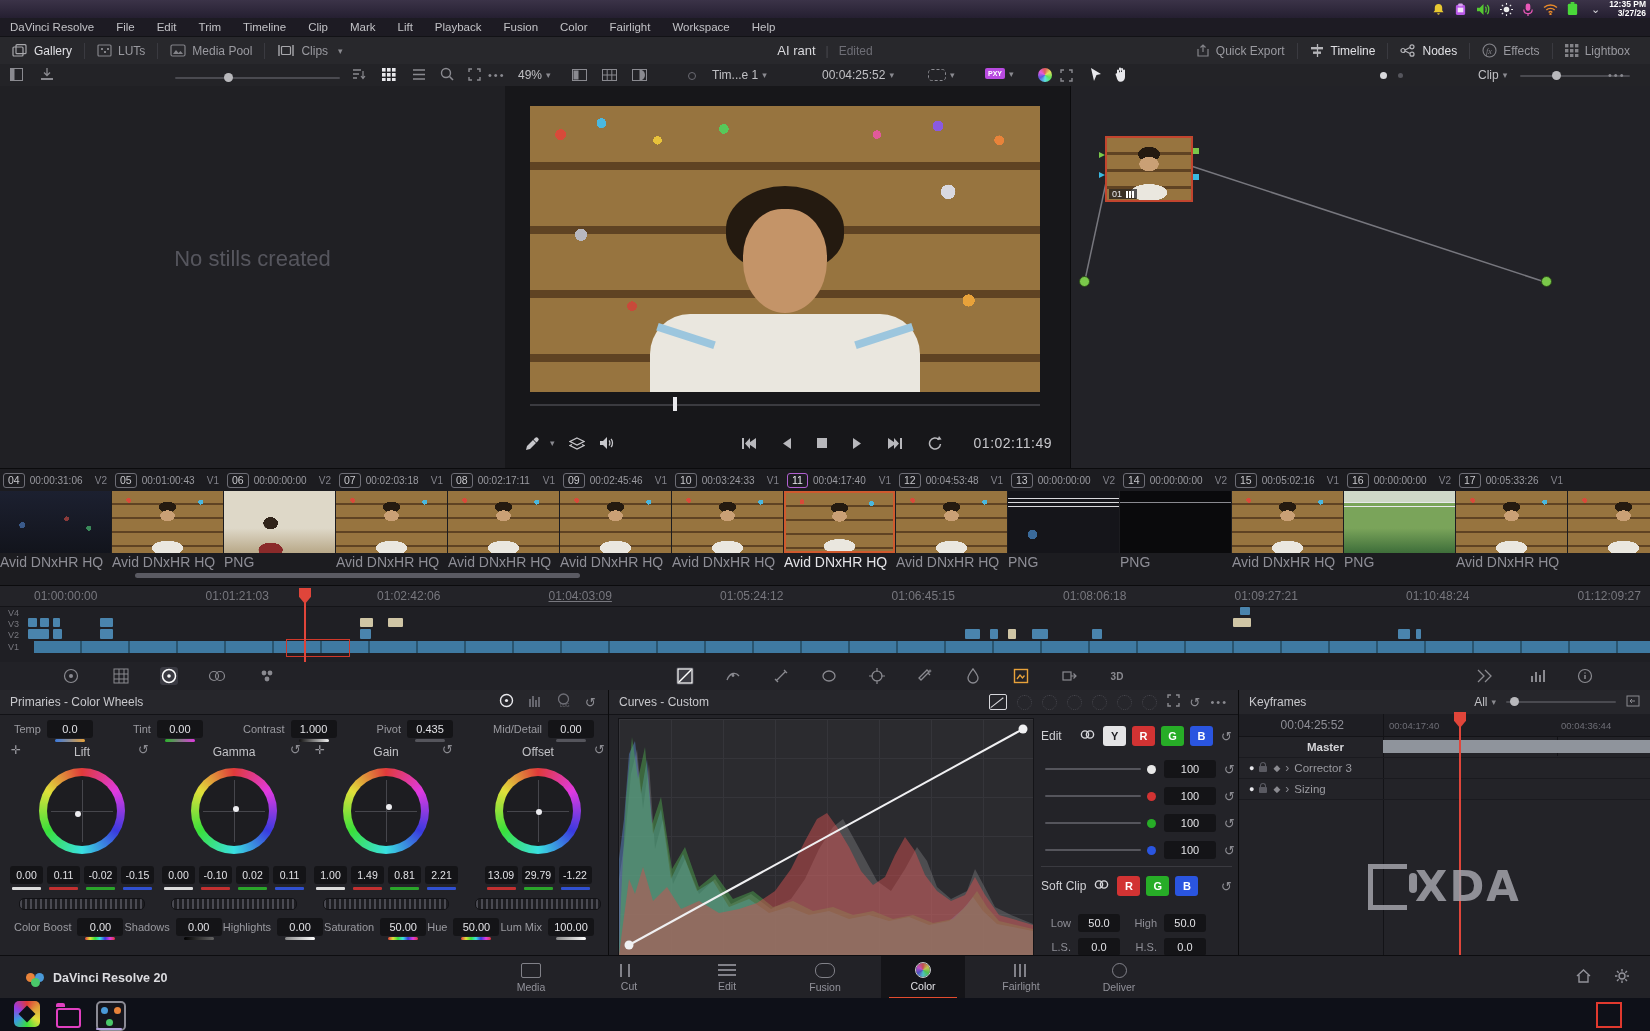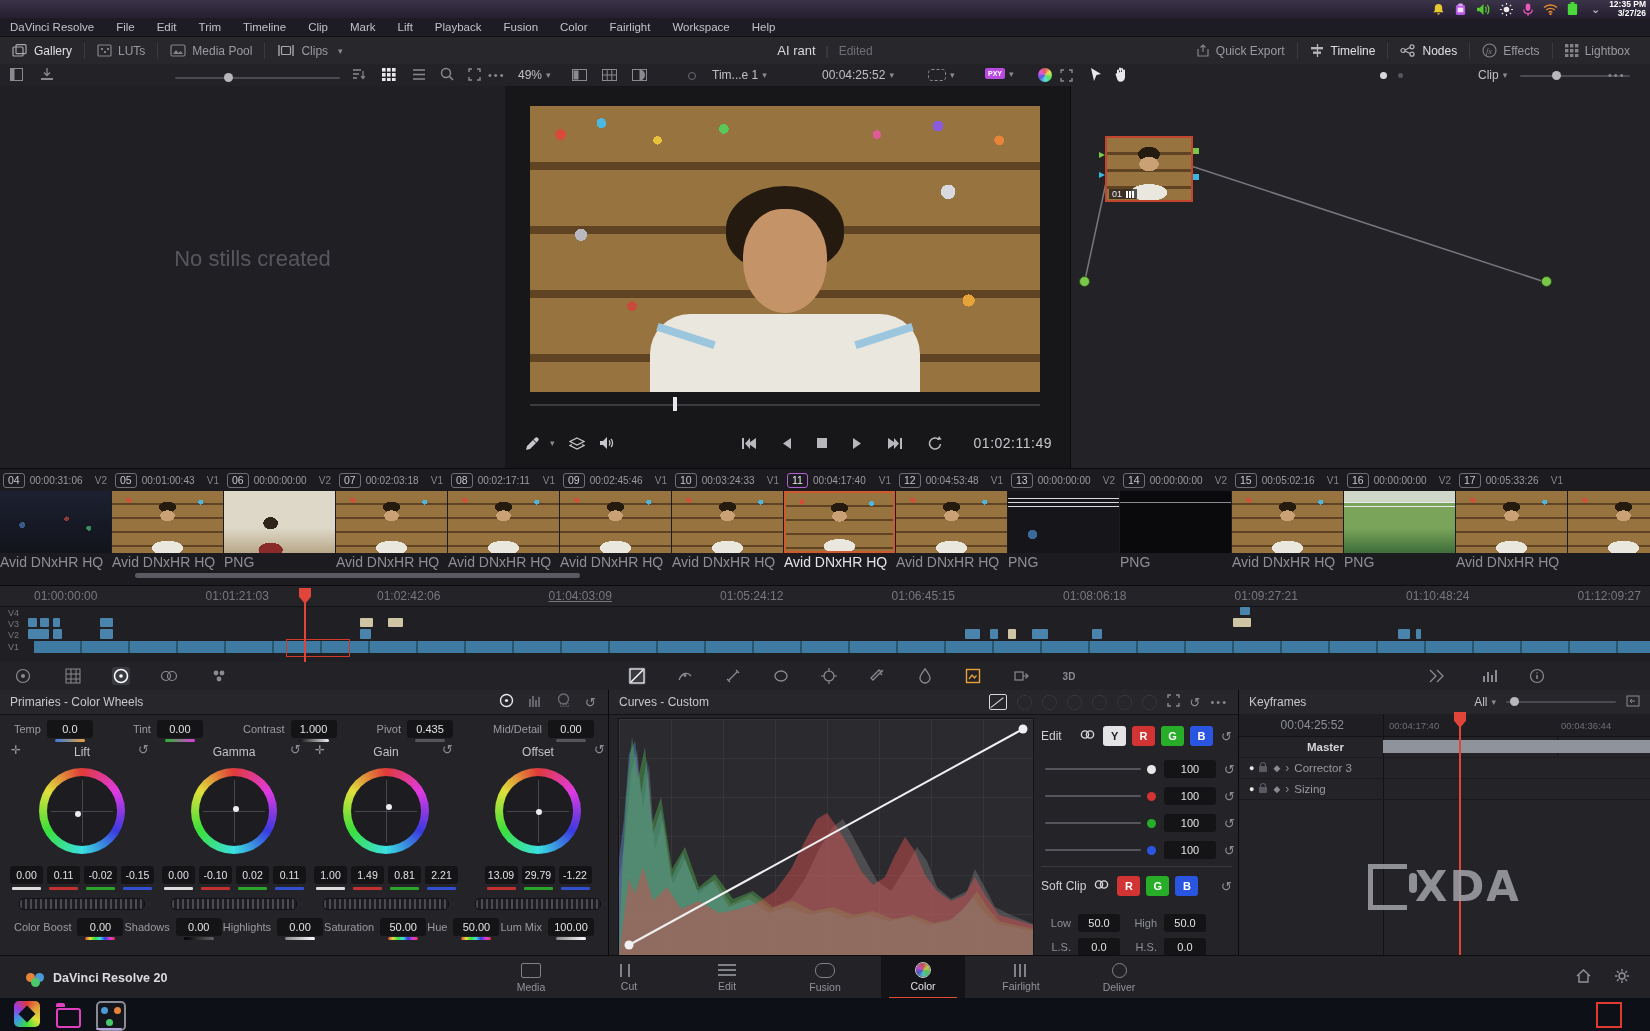--- a/index.html
+++ b/index.html
@@ -123,21 +123,21 @@
   .seg{position:absolute;border-radius:1px;}
   .seg.blue{background:#4a84ad;} .seg.tan{background:#cfc5a5;}
   .v1bar{position:absolute;left:34px;top:55px;width:1616px;height:12px;background:
       repeating-linear-gradient(90deg,transparent 0 46px,#2a556f 46px 48px),#3f7aa2;}
   .v1sel{position:absolute;left:286px;top:53px;width:62px;height:16px;border:1px solid #d0382a;}
   .ph-tag{position:absolute;width:12px;height:16px;background:#e0453a;clip-path:polygon(0 0,100% 0,100% 55%,50% 100%,0 55%);}
   .ph-line{position:absolute;width:2px;background:#e0453a;}
 
   
   .toolsrow{left:0;top:662px;width:1650px;height:28px;background:#222227;border-bottom:1px solid #0e0e10;}
-  .ticon{position:absolute;top:5px;width:18px;height:18px;display:flex;align-items:center;justify-content:center;color:#8a8a90;}
+  .ticon{position:absolute;top:5px;width:18px;height:18px;display:flex;align-items:center;justify-content:center;color:#8a8a90;margin-left:48px;}
   .ticon svg{display:block}
   .tsel{background:#3a3a42;border-radius:3px;color:#e8e8ec;}
 
   
   .panel-h{position:absolute;left:0;top:0;right:0;height:24px;background:#26262b;border-bottom:1px solid #121216;display:flex;align-items:center;}
   .panel-title{color:#c8c8cc;font-size:12px;padding-left:10px;}
   .wheelspanel{left:0;top:690px;width:608px;height:265px;background:#232328;border-right:1px solid #0b0b0d;}
   .ctlrow{position:absolute;left:0;width:100%;display:flex;align-items:center;justify-content:space-between;padding:0 14px;box-sizing:border-box;}
   .ctl{display:flex;align-items:center;gap:6px;}
   .ctl-label{color:#9a9aa0;font-size:11px;white-space:nowrap;}

